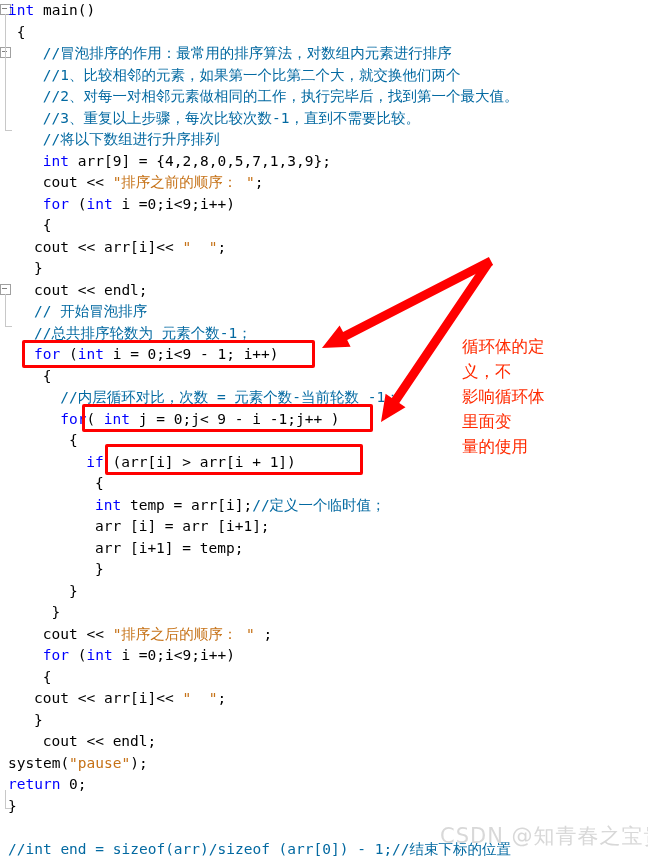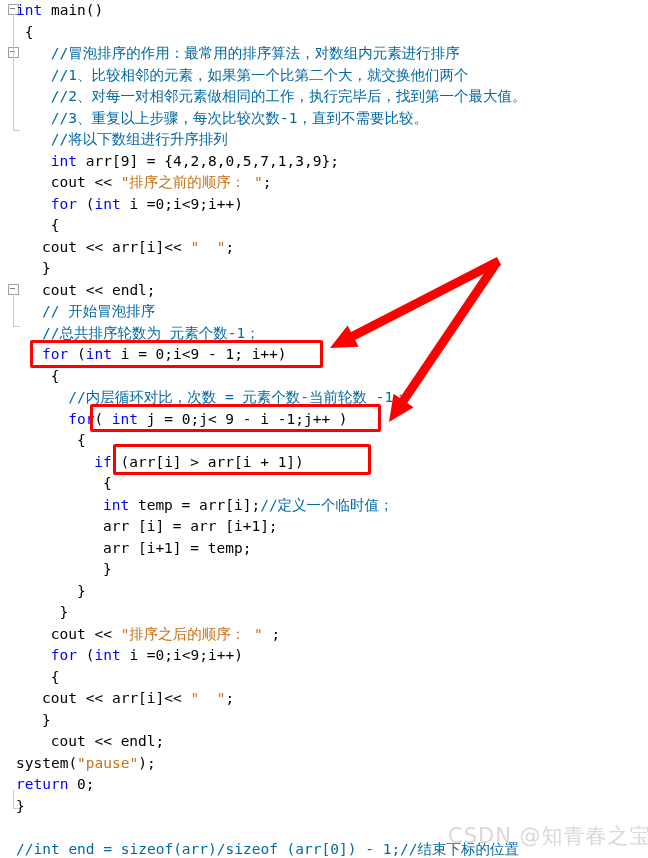--- a/index.html
+++ b/index.html
@@ -10,21 +10,21 @@
   body {
     width: 648px;
     height: 858px;
     position: relative;
     overflow: hidden;
     font-family: "DejaVu Sans Mono", "Liberation Mono", monospace;
   }
 
   #editor {
     position: absolute;
-    left: 8px;
+    left: 0;
     top: 0;
     width: 560px;
     height: 858px;
     background: #ffffff;
   }
 
   .code-area {
     position: absolute;
     left: 0;
     top: 0;
@@ -137,16 +137,19 @@
 
   <div class="redbox" id="box-0" style="left: 22px; top: 340px; width: 293px; height: 28px;"></div>
   <div class="redbox" id="box-1" style="left: 82px; top: 404px; width: 291px; height: 28px;"></div>
   <div class="redbox" id="box-2" style="left: 105px; top: 444px; width: 258px; height: 31px;"></div>
 
   <svg class="arrows" id="arrow-layer" viewBox="0 0 648 858">
       <polygon points="488.9,257.0 343.1,332.1 339.6,325.4 322.0,348.0 350.6,346.8 347.2,340.1 493.1,265.0" fill="#ff0000"></polygon>
       <polygon points="485.3,259.5 391.8,397.9 385.6,393.7 381.0,422.0 405.5,407.2 399.3,403.0 492.7,264.5" fill="#ff0000"></polygon>
     </svg>
 
+  <div class="redtext" id="note" style="left: 462px; top: 334px;">循环体的定义，不
+影响循环体里面变
+量的使用</div>
 
   <div class="watermark" id="watermark" style="left: 440px; top: 822px;">CSDN @知青春之宝贵</div>
 
 </div>
 
 </body></html>

